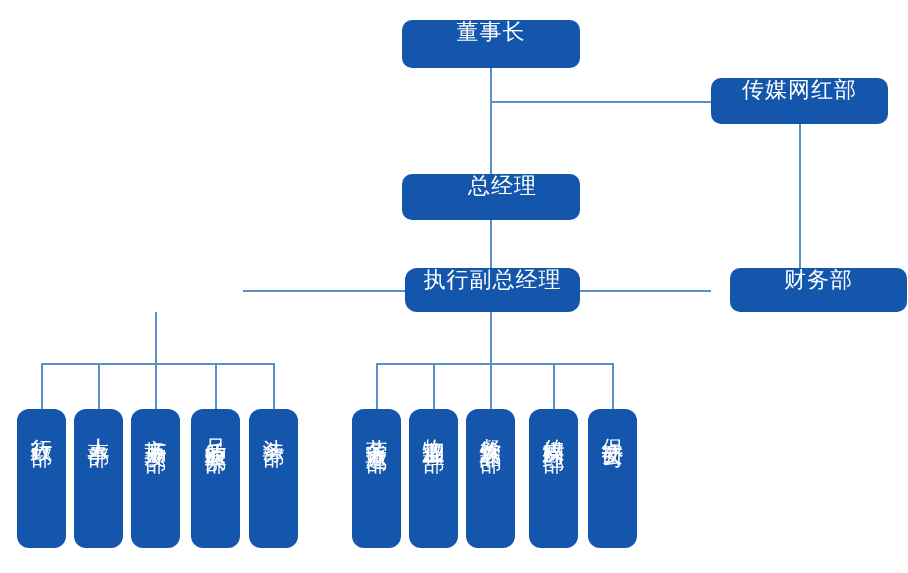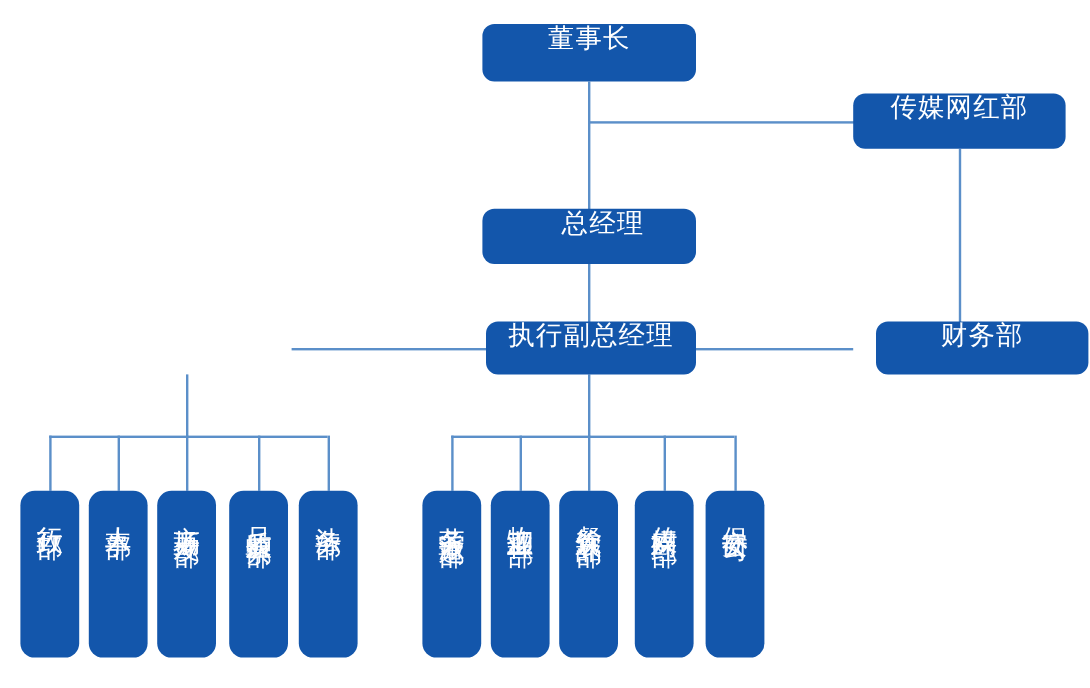--- a/index.html
+++ b/index.html
@@ -98,21 +98,21 @@
 
   <div class="node" style="left:711px; top:78px; width:177px; height:46px;">
     <span class="node-label">传媒网红部</span>
   </div>
 
   <div class="node" style="left:402px; top:174px; width:178px; height:46px;padding-left:23px;">
     <span class="node-label">总经理</span>
   </div>
 
 
-  <div class="node" style="left:405px; top:268px; width:175px; height:44px;">
+  <div class="node" style="left:405px; top:268px; width:175px; height:44px;border-radius:12px;">
     <span class="node-label">执行副总经理</span>
   </div>
 
   <div class="node" style="left:730px; top:268px; width:177px; height:44px;">
     <span class="node-label">财务部</span>
   </div>
 
   <div class="node vertical" style="left:17px; top:409px; width:49px; height:139px;">
     <span class="node-label">行政部</span>
   </div>

